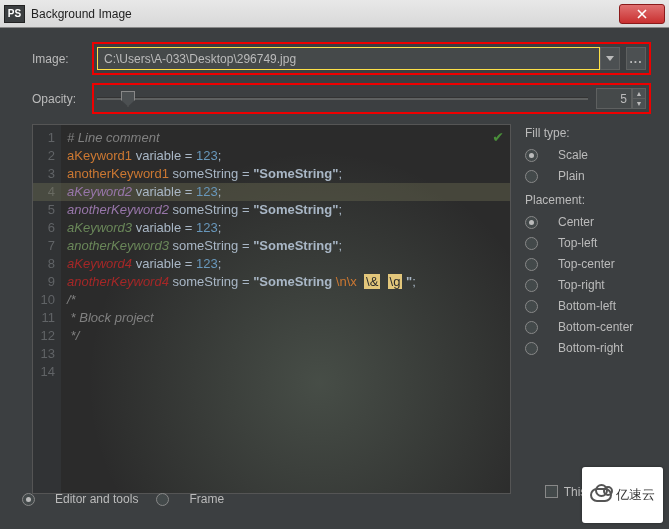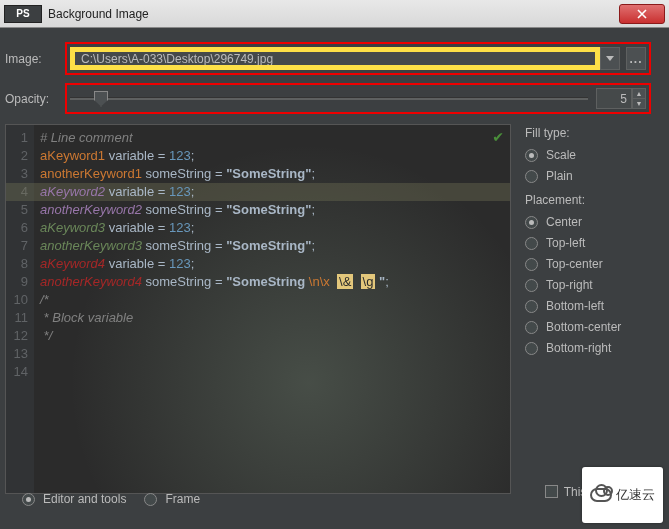--- a/index.html
+++ b/index.html
@@ -1,25 +1,25 @@
 <!DOCTYPE html>
 <html><head>
 <meta charset="utf-8">
 <style>
   * { box-sizing: border-box; margin: 0; padding: 0; font-family: "Segoe UI", Tahoma, sans-serif; }
   body { background: #3c3f41; width: 669px; height: 529px; overflow: hidden; position: relative; }
   .titlebar { height: 28px; background: linear-gradient(#e8e8e8,#d8d8d8); border-bottom:1px solid #888; display:flex; align-items:center; padding:0 4px; }
-  .titlebar .ps { width:38px;height:18px;background:#3c3f41;color:#fff;font-size:10px;font-weight:bold;display:flex;align-items:center;justify-content:center;border:1px solid #222;margin-right:6px;}
+  .titlebar .ps { width:21px;height:18px;background:#3c3f41;color:#fff;font-size:10px;font-weight:bold;display:flex;align-items:center;justify-content:center;border:1px solid #222;margin-right:6px;}
   .titlebar .title { font-size:12px;color:#222; flex:1; }
   .titlebar .close { width:46px;height:20px;background:linear-gradient(#e07070,#c93030);border:1px solid #8a1a1a;border-radius:3px;display:flex;align-items:center;justify-content:center;color:#fff;font-size:10px;cursor:pointer;}
-  .content { position:absolute; top:28px; left:0; right:0; bottom:0; padding:14px 18px 10px 5px; color:#bbb; font-size:12px; }
+  .content { position:absolute; top:28px; left:0; right:0; bottom:0; padding:14px 18px 10px 32px; color:#bbb; font-size:12px; }
   .row { display:flex; align-items:center; }
   .row .lbl { width:60px; }
   .row1-box { border:2px solid #e00; padding:3px; display:flex; flex:1; align-items:center; }
-  .path-input { flex:1; height:23px; background:#45494a; border:5px solid #fde047; color:#bbb; padding:0 6px; font-size:12px; }
+  .path-input { flex:1; height:23px; background:#45494a; border:1px solid #fde047; color:#bbb; padding:0 6px; font-size:12px; }
   .dd { width:20px;height:23px;background:#4c5052;border:1px solid #5e6060;display:flex;align-items:center;justify-content:center;color:#bbb;cursor:pointer;margin-left:0;}
   .browse { width:20px;height:23px;background:#4c5052;border:1px solid #5e6060;display:flex;align-items:center;justify-content:center;color:#bbb;cursor:pointer;margin-left:6px;letter-spacing:1px;font-weight:bold;}
   .row2 { margin-top:8px; }
   .row2-box { border:2px solid #e00; padding:3px; display:flex; flex:1; align-items:center; }
   .slider-wrap { flex:1; position:relative; height:18px; display:flex; align-items:center; }
   .slider-track { height:3px; background:#5e6060; width:100%; border-top:1px solid #333; }
   .slider-thumb { position:absolute; left:24px; top:1px; width:14px;height:16px; background:#4c5052;border:1px solid #888; clip-path: polygon(0 0,100% 0,100% 60%,50% 100%,0 60%); cursor:pointer;}
   .op-val { width:36px;height:21px;background:#45494a;border:1px solid #5e6060;color:#bbb;text-align:right;padding:0 4px;margin-left:8px;font-size:12px;}
   .spinner { width:14px;height:21px;background:#4c5052;border:1px solid #5e6060;display:flex;flex-direction:column;cursor:pointer;}
   .spinner div{flex:1;display:flex;align-items:center;justify-content:center;font-size:7px;color:#bbb;}
@@ -37,21 +37,21 @@
   .c-k3{color:#6a8759;font-style:italic;}
   .c-k4{color:#a52727;font-style:italic;}
   .c-var{color:#a9b7c6;}
   .c-sym{color:#a9b7c6;}
   .c-num{color:#6897bb;}
   .c-str{color:#a9b7c6;font-weight:bold;}
   .c-esc1{color:#cc7832;margin-top:12px;}
   .c-esc2{background:#e3c77b;color:#2b2b2b;padding:0 2px;}
   .side { width:140px; padding-left:14px; color:#bbb; font-size:12px;}
   .side h4 { font-weight:normal; color:#bbb; margin:2px 0 8px 0; font-size:12px;}
-  .radio { display:flex; align-items:center; margin:7px 0; cursor:pointer;}
+  .radio { display:flex; align-items:center; margin:7px 0; cursor:pointer;gap:12px;}
   .radio .rb { width:13px;height:13px;border-radius:50%;border:1px solid #888;background:#43494a;margin-right:8px;display:flex;align-items:center;justify-content:center;}
   .radio.sel .rb::after{content:"";width:5px;height:5px;border-radius:50%;background:#bbb;}
   .bottom { position:absolute; bottom:16px; left:22px; right:18px; display:flex; align-items:flex-start;}
   .cb { width:13px;height:13px;border:1px solid #888;background:#43494a;margin-right:6px;cursor:pointer;}
   .watermark { position:absolute; bottom:6px; right:6px; background:#fff; padding:19px 8px; border-radius:3px; display:flex; align-items:center; font-size:13px; color:#333; box-shadow:0 0 3px rgba(0,0,0,0.4);}
   .watermark .cloud{width:22px;height:14px;border:2px solid #555;border-radius:8px;position:relative;margin-right:4px;}
   .watermark .cloud::before{content:"";position:absolute;width:9px;height:9px;border:2px solid #555;border-radius:50%;top:-6px;left:3px;}
   .watermark .cloud::after{content:"";position:absolute;width:6px;height:6px;border:2px solid #555;border-radius:50%;top:-4px;left:11px;}
 </style>
 </head>
@@ -105,21 +105,21 @@
       <div class="code" id="code"><span class="c-comment"># Line comment</span>
 <span class="c-k1">aKeyword1</span> <span class="c-var">variable</span> <span class="c-sym">=</span> <span class="c-num">123</span><span class="c-sym">;</span>
 <span class="c-k1">anotherKeyword1</span> <span class="c-var">someString</span> <span class="c-sym">=</span> <span class="c-str">"SomeString"</span><span class="c-sym">;</span>
 <span class="c-k2">aKeyword2</span> <span class="c-var">variable</span> <span class="c-sym">=</span> <span class="c-num">123</span><span class="c-sym">;</span>
 <span class="c-k2">anotherKeyword2</span> <span class="c-var">someString</span> <span class="c-sym">=</span> <span class="c-str">"SomeString"</span><span class="c-sym">;</span>
 <span class="c-k3">aKeyword3</span> <span class="c-var">variable</span> <span class="c-sym">=</span> <span class="c-num">123</span><span class="c-sym">;</span>
 <span class="c-k3">anotherKeyword3</span> <span class="c-var">someString</span> <span class="c-sym">=</span> <span class="c-str">"SomeString"</span><span class="c-sym">;</span>
 <span class="c-k4">aKeyword4</span> <span class="c-var">variable</span> <span class="c-sym">=</span> <span class="c-num">123</span><span class="c-sym">;</span>
 <span class="c-k4">anotherKeyword4</span> <span class="c-var">someString</span> <span class="c-sym">=</span> <span class="c-str">"SomeString </span><span class="c-esc1">\n\x</span>  <span class="c-esc2">\&amp;</span>  <span class="c-esc2">\g</span> <span class="c-str">"</span><span class="c-sym">;</span>
 <span class="c-comment">/*</span>
-<span class="c-comment"> * Block variable</span>
+<span class="c-comment"> * Block project</span>
 <span class="c-comment"> */</span>
 &nbsp;
 &nbsp;</div>
     </div>
 
     <div class="side">
       <h4>Fill type:</h4>
       <div id="fill-opts">
           <div class="radio sel">
             <span class="rb"></span>

